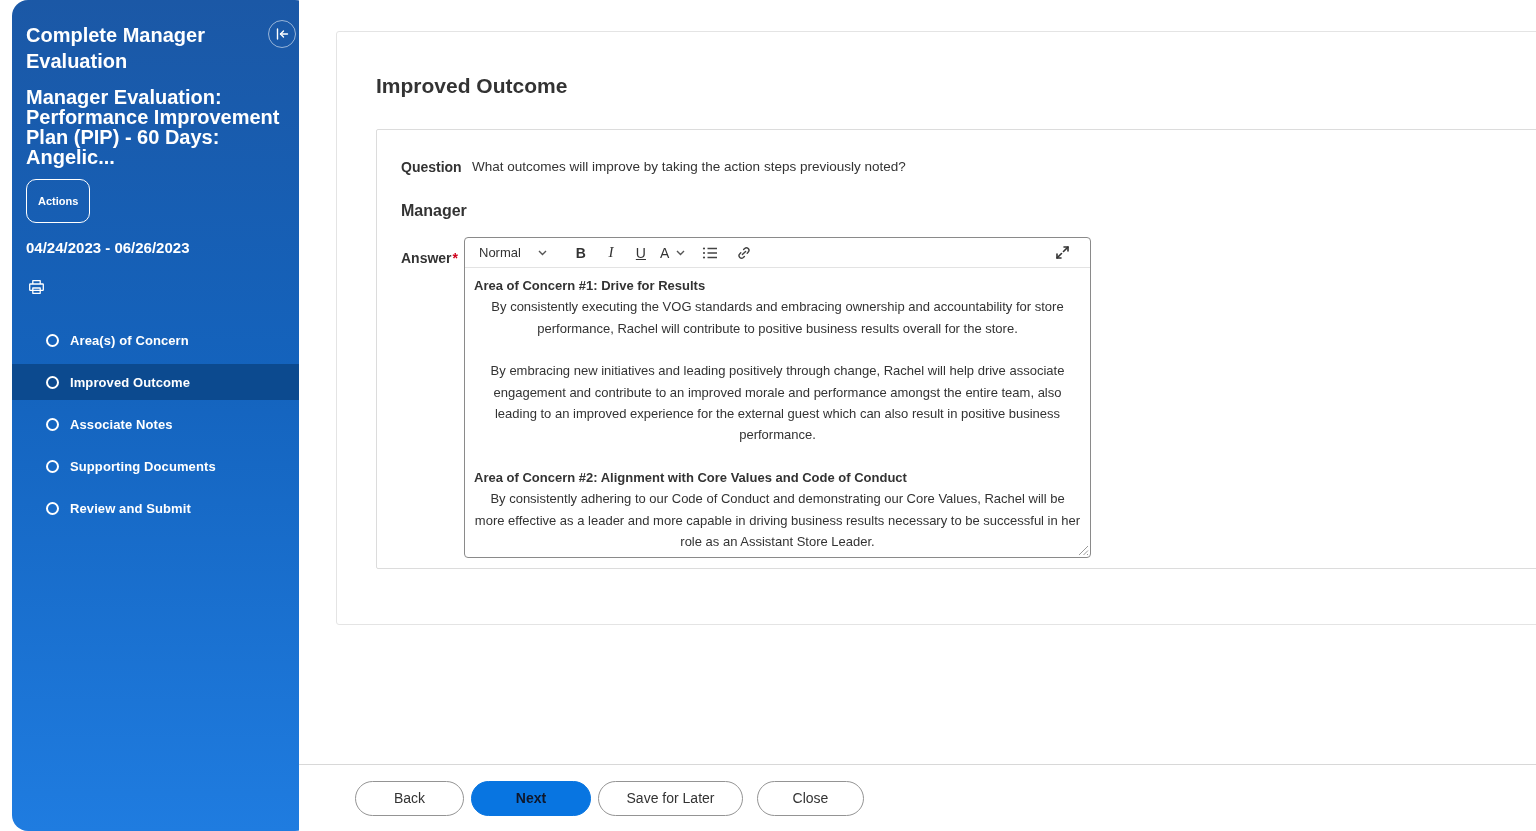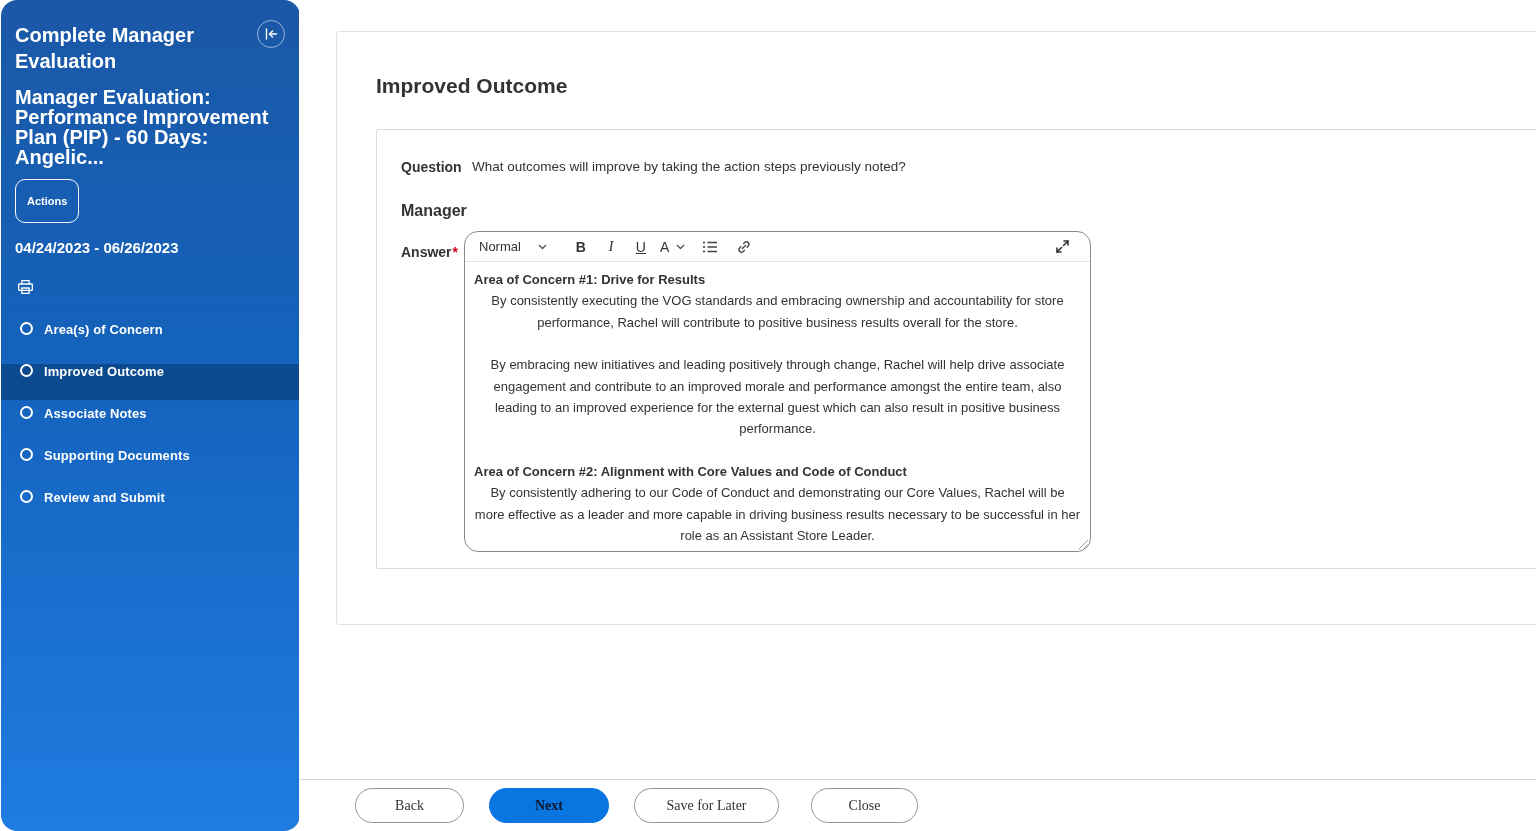--- a/index.html
+++ b/index.html
@@ -7,21 +7,21 @@
   body {
     position: relative;
     overflow: hidden;
     background: #fff;
     font-family: "Liberation Sans", sans-serif;
     color: #333;
   }
 
   
   .sidebar {
-    position: absolute; left: 1px; top: 0; width: 299px; height: 831px;
+    position: absolute; left: 12px; top: 0; width: 299px; height: 831px;
     background: linear-gradient(180deg,
       var(--sidebar-gradient-top, #1b58a6) 0%,
       #1463bd 45%,
       var(--sidebar-gradient-bottom, #1f7ce0) 100%);
     color: #fff;
     border-radius: 16px;
   }
   .collapse-btn {
     position: absolute; top: 20px; right: 15px;
     width: 28px; height: 28px; border-radius: 50%;
@@ -48,22 +48,22 @@
     padding: 15px 11px; cursor: pointer;
   }
   .sb-date { margin: 16px 0 0 14px; font-size: 15px; font-weight: bold; }
   .print-btn {
     margin: 19px 0 0 12px; background: none; border: none;
     padding: 4px; cursor: pointer; display: inline-flex;
   }
   .steps { margin-top: 23px; }
   .step {
     height: 36px; margin-bottom: 6px;
-    display: flex; 
-    padding-left: 19px; cursor: pointer;
+    display: flex; align-items: center;
+    padding-left: 34px; cursor: pointer;
   }
   .step.active { background: var(--active-step-bg, #0c4a8f); }
   .step-dot {
     width: 13px; height: 13px; flex: none;
     border: 2px solid #fff; border-radius: 50%;
     margin-right: 11px;
   }
   .step-label { font-size: 13px; font-weight: bold; letter-spacing: .1px; }
 
   
@@ -75,29 +75,29 @@
   }
   .page-title { font-size: 21px; font-weight: bold; color: #333; margin: 42px 0 0 39px; }
   .panel {
     position: absolute; left: 39px; top: 97px; right: -5px; height: 440px;
     border: 1px solid #dcdcdc; border-radius: 2px;
   }
   .q-row { display: flex; margin: 29px 24px 0 24px; }
   .q-label { width: 71px; flex: none; font-size: 14px; font-weight: bold; }
   .q-text { font-size: 13.5px; }
   .manager-heading { margin: 27px 24px 0; font-size: 16px; font-weight: bold; }
-  .answer-row { display: flex; margin: 11px 24px 0; }
+  .answer-row { display: flex; margin: 17px 24px 0; }
   .a-label { width: 63px; flex: none; padding-top: 13px; font-size: 14px; font-weight: bold; }
   .req { color: var(--required-red, #d0021b); margin-left: 1px; }
 
   
   .editor {
     position: relative; flex: none;
     width: 627px; height: 321px;
-    border: 1px solid #8a8a8a; border-radius: 14px;
+    border: 1px solid #8a8a8a; border-radius: 4px;
     background: #fff; overflow: hidden;
   }
   .toolbar {
     height: 30px; display: flex; align-items: center;
     padding: 0 12px 0 14px;
     border-bottom: 1px solid #e3e3e3;
   }
   .tb-style {
     display: flex; align-items: center;
     background: none; border: none; cursor: pointer;
@@ -128,23 +128,23 @@
   .tb-spacer { flex: 1; }
   .editor-content {
     padding: 7px 9px; font-size: 13px; line-height: 21.4px; color: #333;
   }
   .ed-h { font-weight: bold; }
   .ed-p { margin: 0 0 21px; text-align: center; }
   .resize-handle { position: absolute; right: 1px; bottom: 1px; display: inline-flex; cursor: nwse-resize; }
 
   
   .footer {
-    position: absolute; left: 299px; right: 0; bottom: 0; height: 52px;
+    position: absolute; left: 299px; right: 0; bottom: 0; height: 67px;
     background: #fff; border-top: 1px solid #d8d8d8;
-    display: flex; align-items: center; padding-left: 56px; gap: 25px; font-family: Liberation Serif, serif;
+    display: flex; align-items: center; padding-left: 56px; gap: 7px;
   }
   .btn {
     height: 35px; border-radius: 18px;
     border: 1px solid #949494; background: #fff; color: #333;
     font-family: inherit; font-size: 14px;
     text-align: center; cursor: pointer;
   }
   .btn-back { min-width: 109px; }
   .btn-next {
     min-width: 120px;

